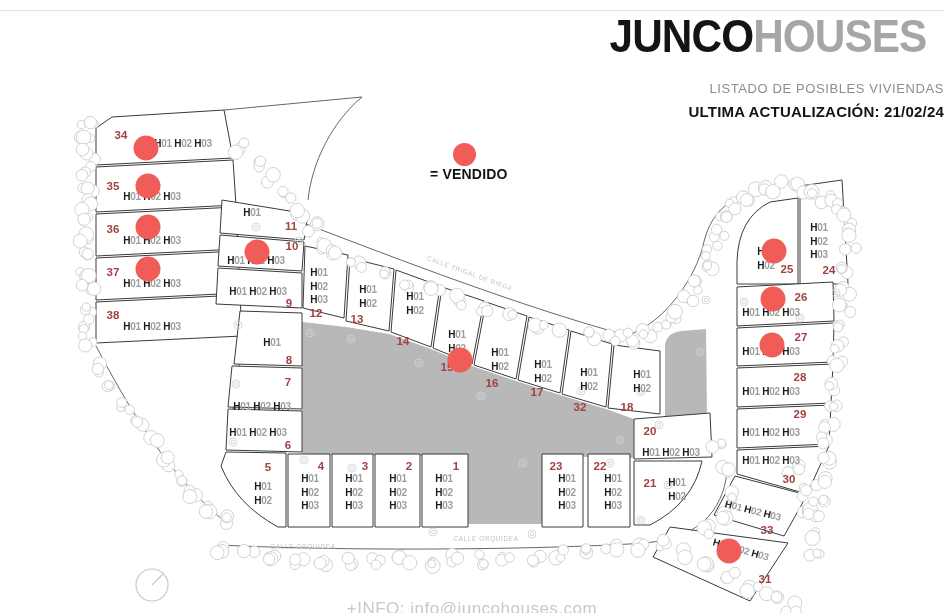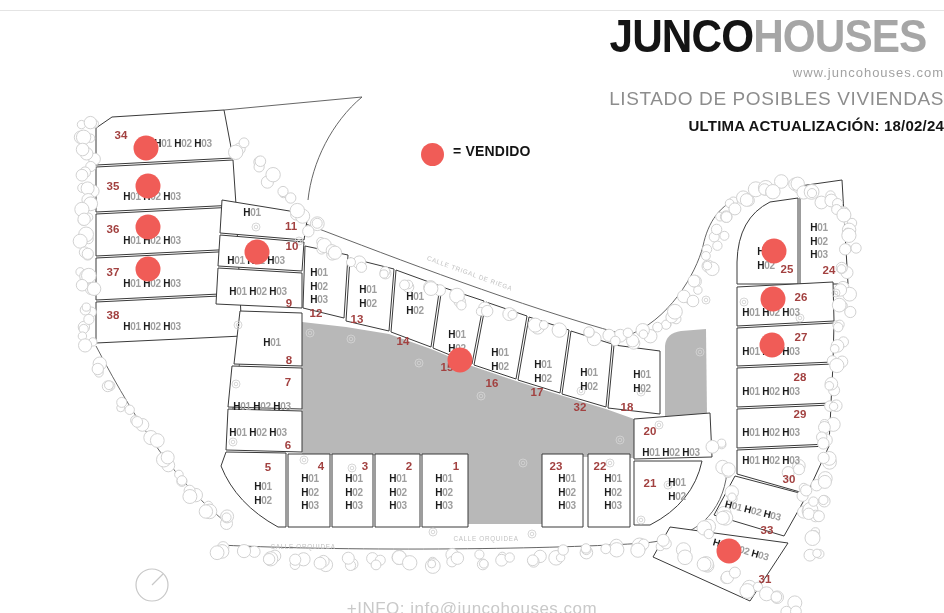--- a/index.html
+++ b/index.html
@@ -9,23 +9,23 @@
   }
   .page{position:absolute;inset:0;}
   #map{position:absolute;inset:0;z-index:1;}
   .hdr{position:absolute;top:0;left:0;width:100%;text-align:right;z-index:2;pointer-events:none;}
   .topline{position:absolute;top:10px;left:0;width:100%;height:1px;background:#e4e4e4;}
   .logo{margin-top:12px;font-size:47px;font-weight:700;letter-spacing:-1px;line-height:1;
         display:inline-block;transform:scaleX(.9);white-space:nowrap;}
   .logo .p1{color:#141414;}
   .logo .p2{color:#a6a6a6;}
   .website{margin-top:6px;font-size:13px;color:#a2a2a2;letter-spacing:1px;}
-  .listing{margin-top:8px;font-size:19px;color:#8d8d8d;letter-spacing:.6px;}
+  .listing{margin-top:22px;font-size:13px;color:#8d8d8d;letter-spacing:.6px;}
   .update{margin-top:7px;font-size:15px;font-weight:700;color:#141414;letter-spacing:.2px;}
-  .legend{position:absolute;left:421px;top:143px;display:flex;align-items:flex-start;z-index:2;}
+  .legend{position:absolute;left:421px;top:143px;display:flex;align-items:center;z-index:2;flex-direction:column;}
   .legend-dot{width:23px;height:23px;border-radius:50%;display:inline-block;}
   .legend-label{margin-left:9px;font-size:14px;font-weight:700;color:#141414;letter-spacing:.2px;}
   .footer{position:absolute;top:599px;left:0;width:100%;text-align:center;z-index:2;
           font-size:17px;color:#c9c9c9;letter-spacing:.5px;}
 </style>
 </head>
 <body>
 
 <div class="page">
   <div class="topline"></div>
@@ -744,23 +744,22 @@
           <circle cx="729" cy="551" r="12.5" fill="#f05c57"></circle>
         </g>
         <g>
           <circle cx="152" cy="585" r="16" fill="none" stroke="#c8c8c8" stroke-width="1.2"></circle>
           <line x1="152" y1="585" x2="163" y2="574" stroke="#c8c8c8" stroke-width="1.2"></line>
         </g>
       </svg></div>
 
   <div class="hdr">
     <div class="logo"><span class="p1">JUNCO</span><span class="p2">HOUSES</span></div>
-    <div class="website">www.juncohouses.com</div>
     <div class="listing">LISTADO DE POSIBLES VIVIENDAS</div>
-    <div class="update">ULTIMA ACTUALIZACIÓN: 18/02/24</div>
+    <div class="update">ULTIMA ACTUALIZACIÓN: 21/02/24</div>
   </div>
 
   <div class="legend">
     <span class="legend-dot" style="background: rgb(240, 92, 87);"></span>
     <span class="legend-label">= VENDIDO</span>
   </div>
 
   <div class="footer">+INFO: info@juncohouses.com</div>
 </div>
 

